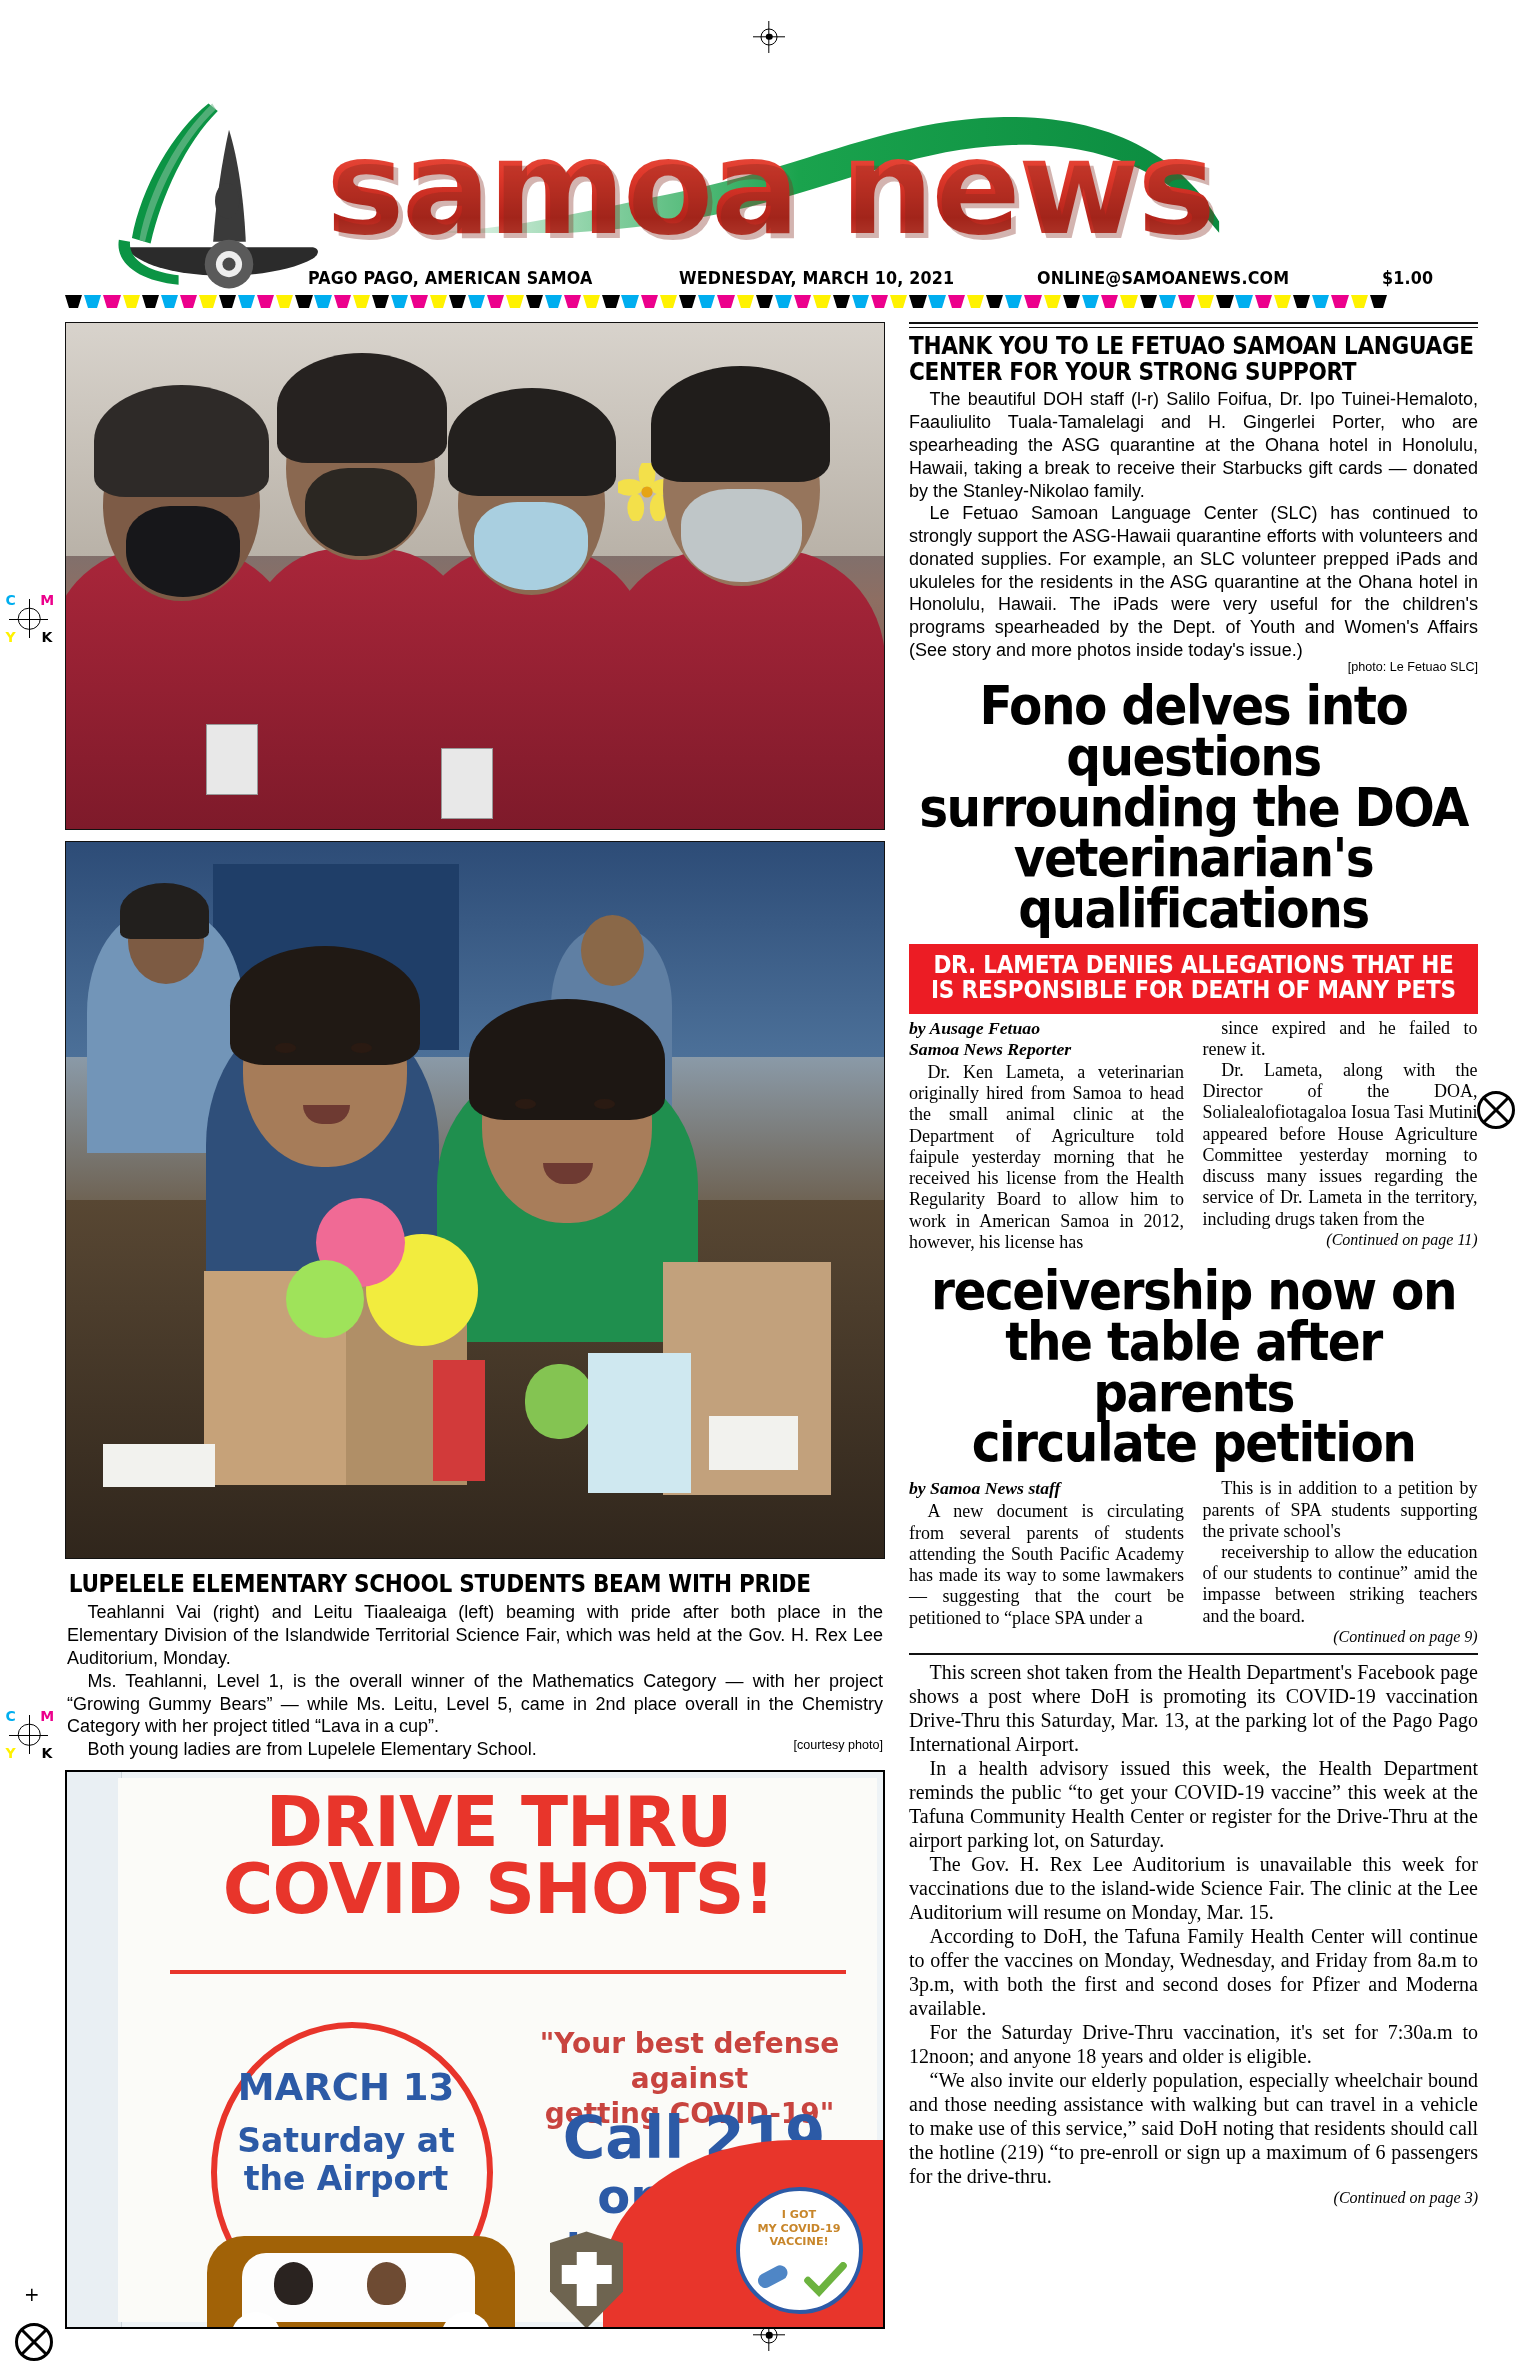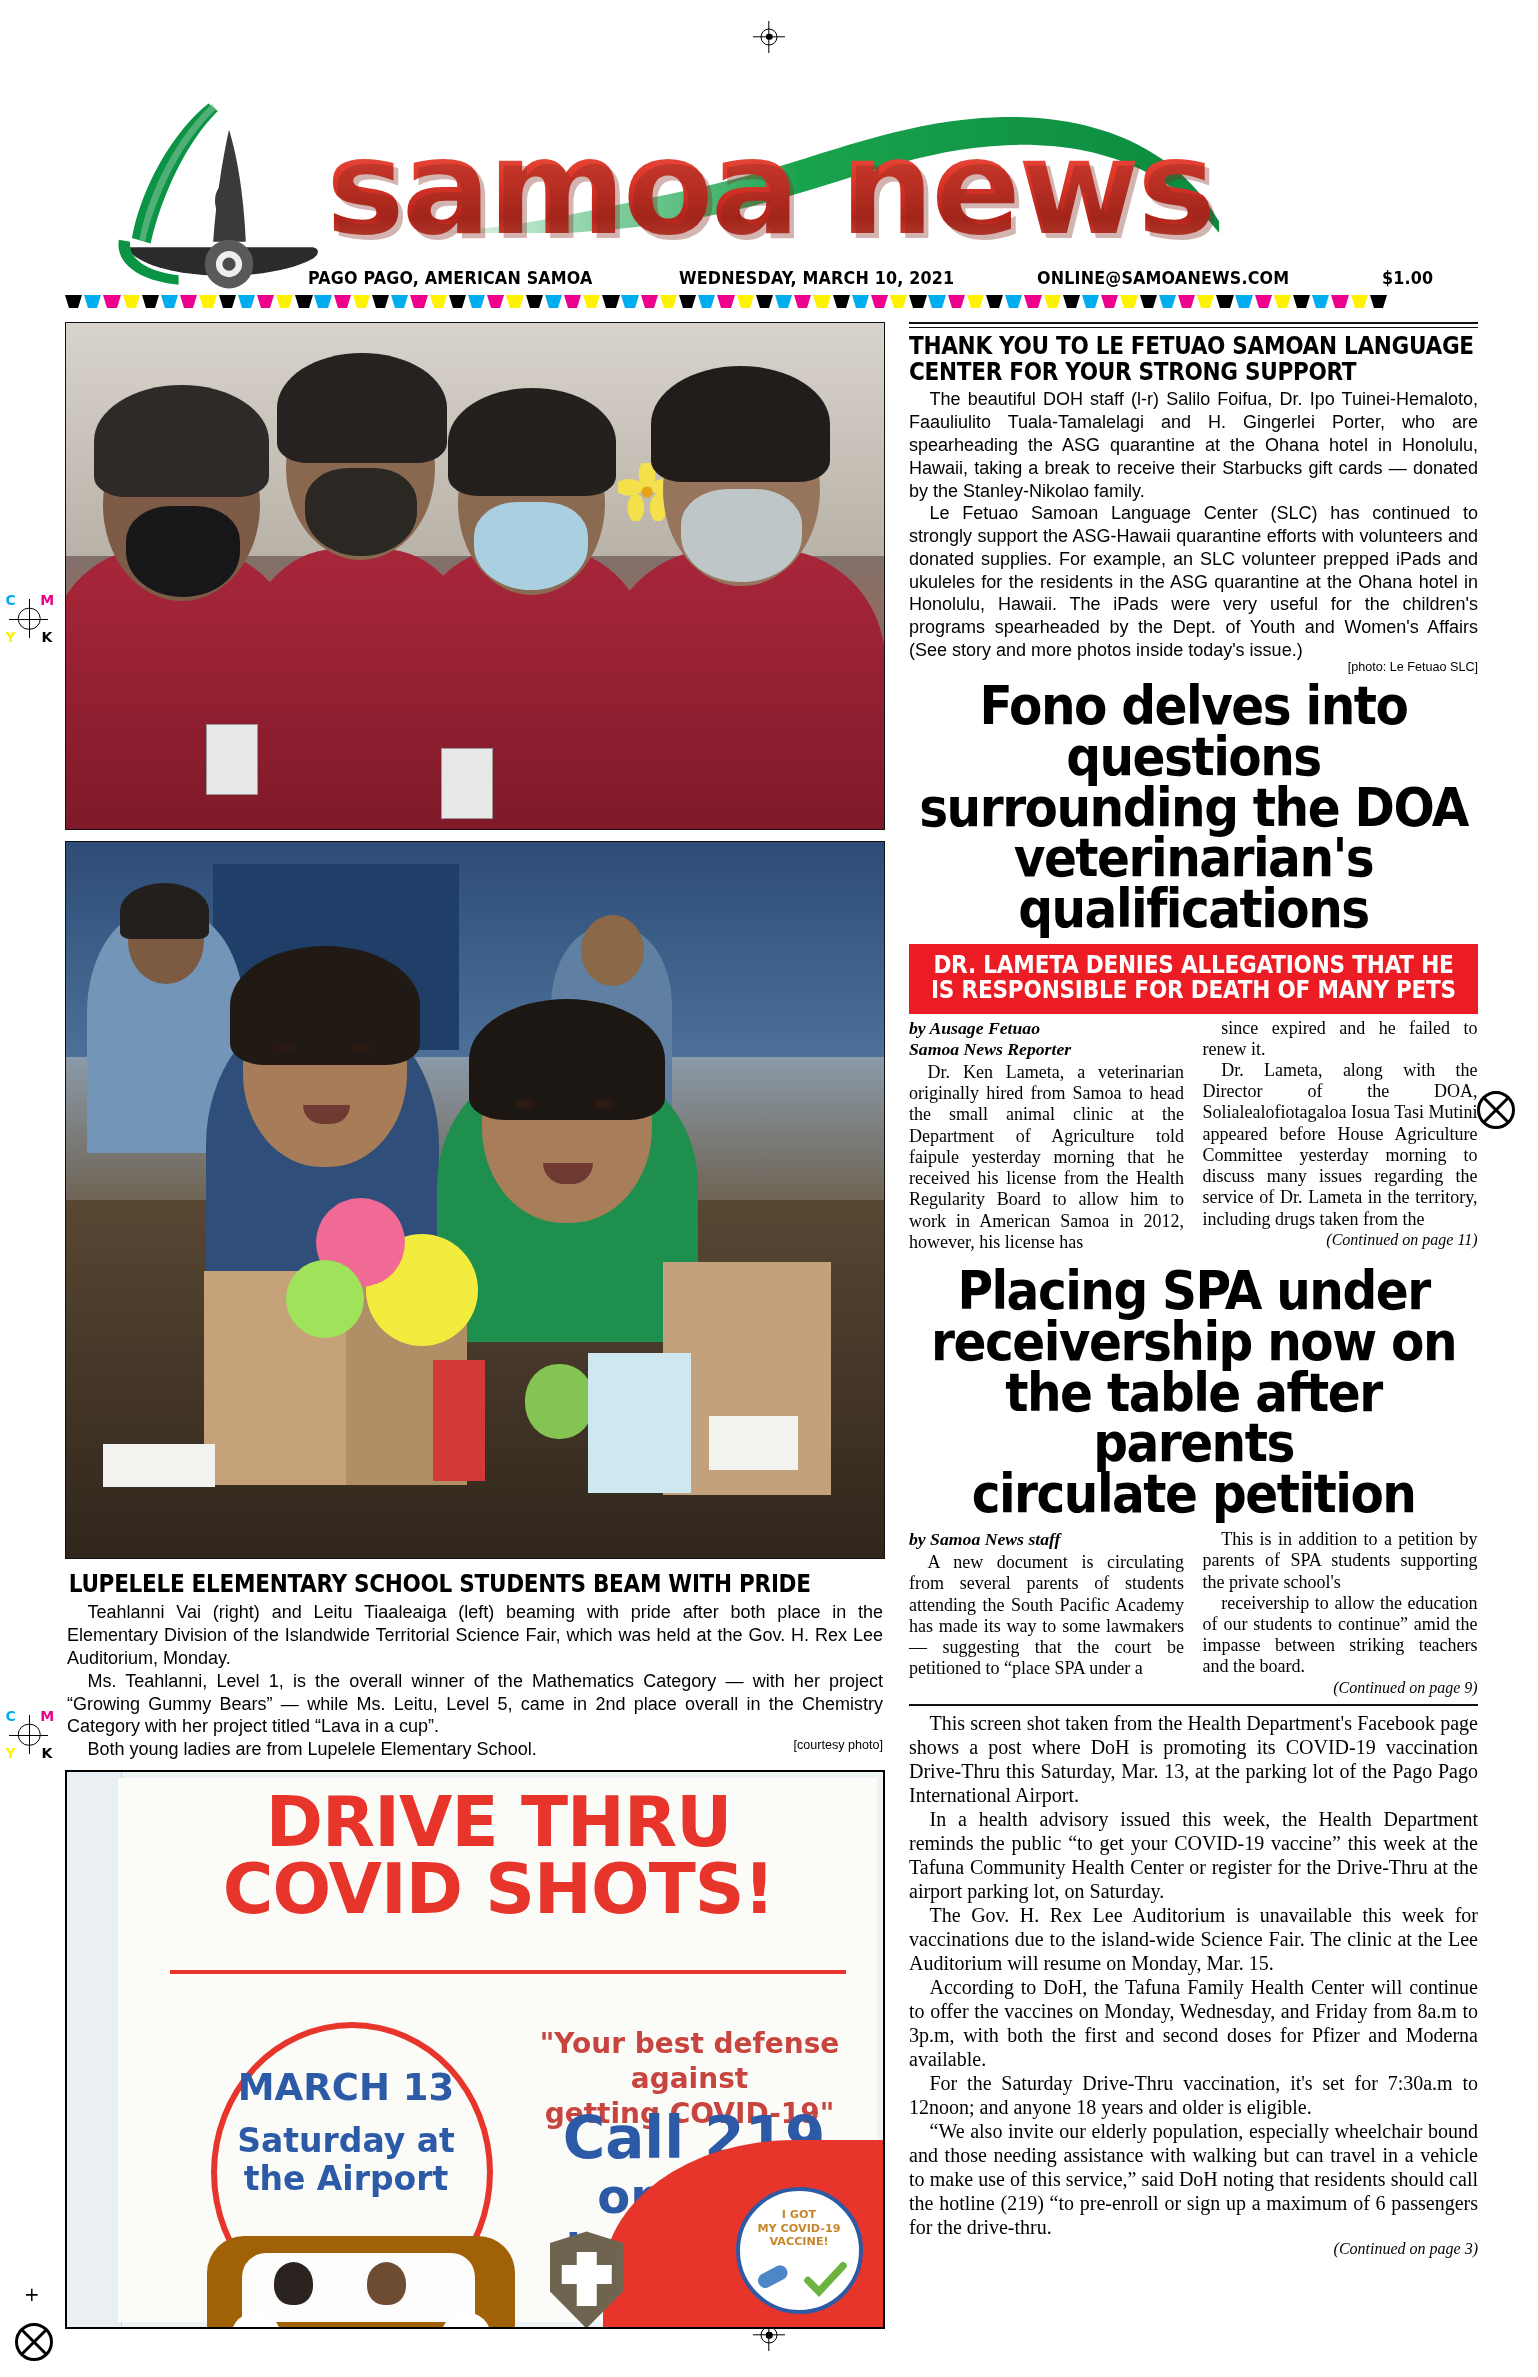--- a/index.html
+++ b/index.html
@@ -478,21 +478,20 @@
       <div class="col">
         <div class="serif">
           <p>since expired and he failed to renew it.</p>
           <p>Dr. Lameta, along with the Director of the DOA, Solialealofiotagaloa Iosua Tasi Mutini appeared before House Agriculture Committee yesterday morning to discuss many issues regarding the service of Dr. Lameta in the territory, including drugs taken from the</p>
         </div>
         <div class="cont">(Continued on page 11)</div>
       </div>
     </div>
 
     <div class="headline h2">
-      <div>Placing SPA under</div>
       <div>receivership now on</div>
       <div>the table after parents</div>
       <div>circulate petition</div>
     </div>
 
     <div class="twocol" style="margin-top:9.3px;">
       <div class="col">
         <div class="byline">by Samoa News staff</div>
         <div class="serif" style="margin-top:1.9px;">
           <p>A new document is circulating from several parents of students attending the South Pacific Academy has made its way to some lawmakers — suggesting that the court be petitioned to “place SPA under a</p>

